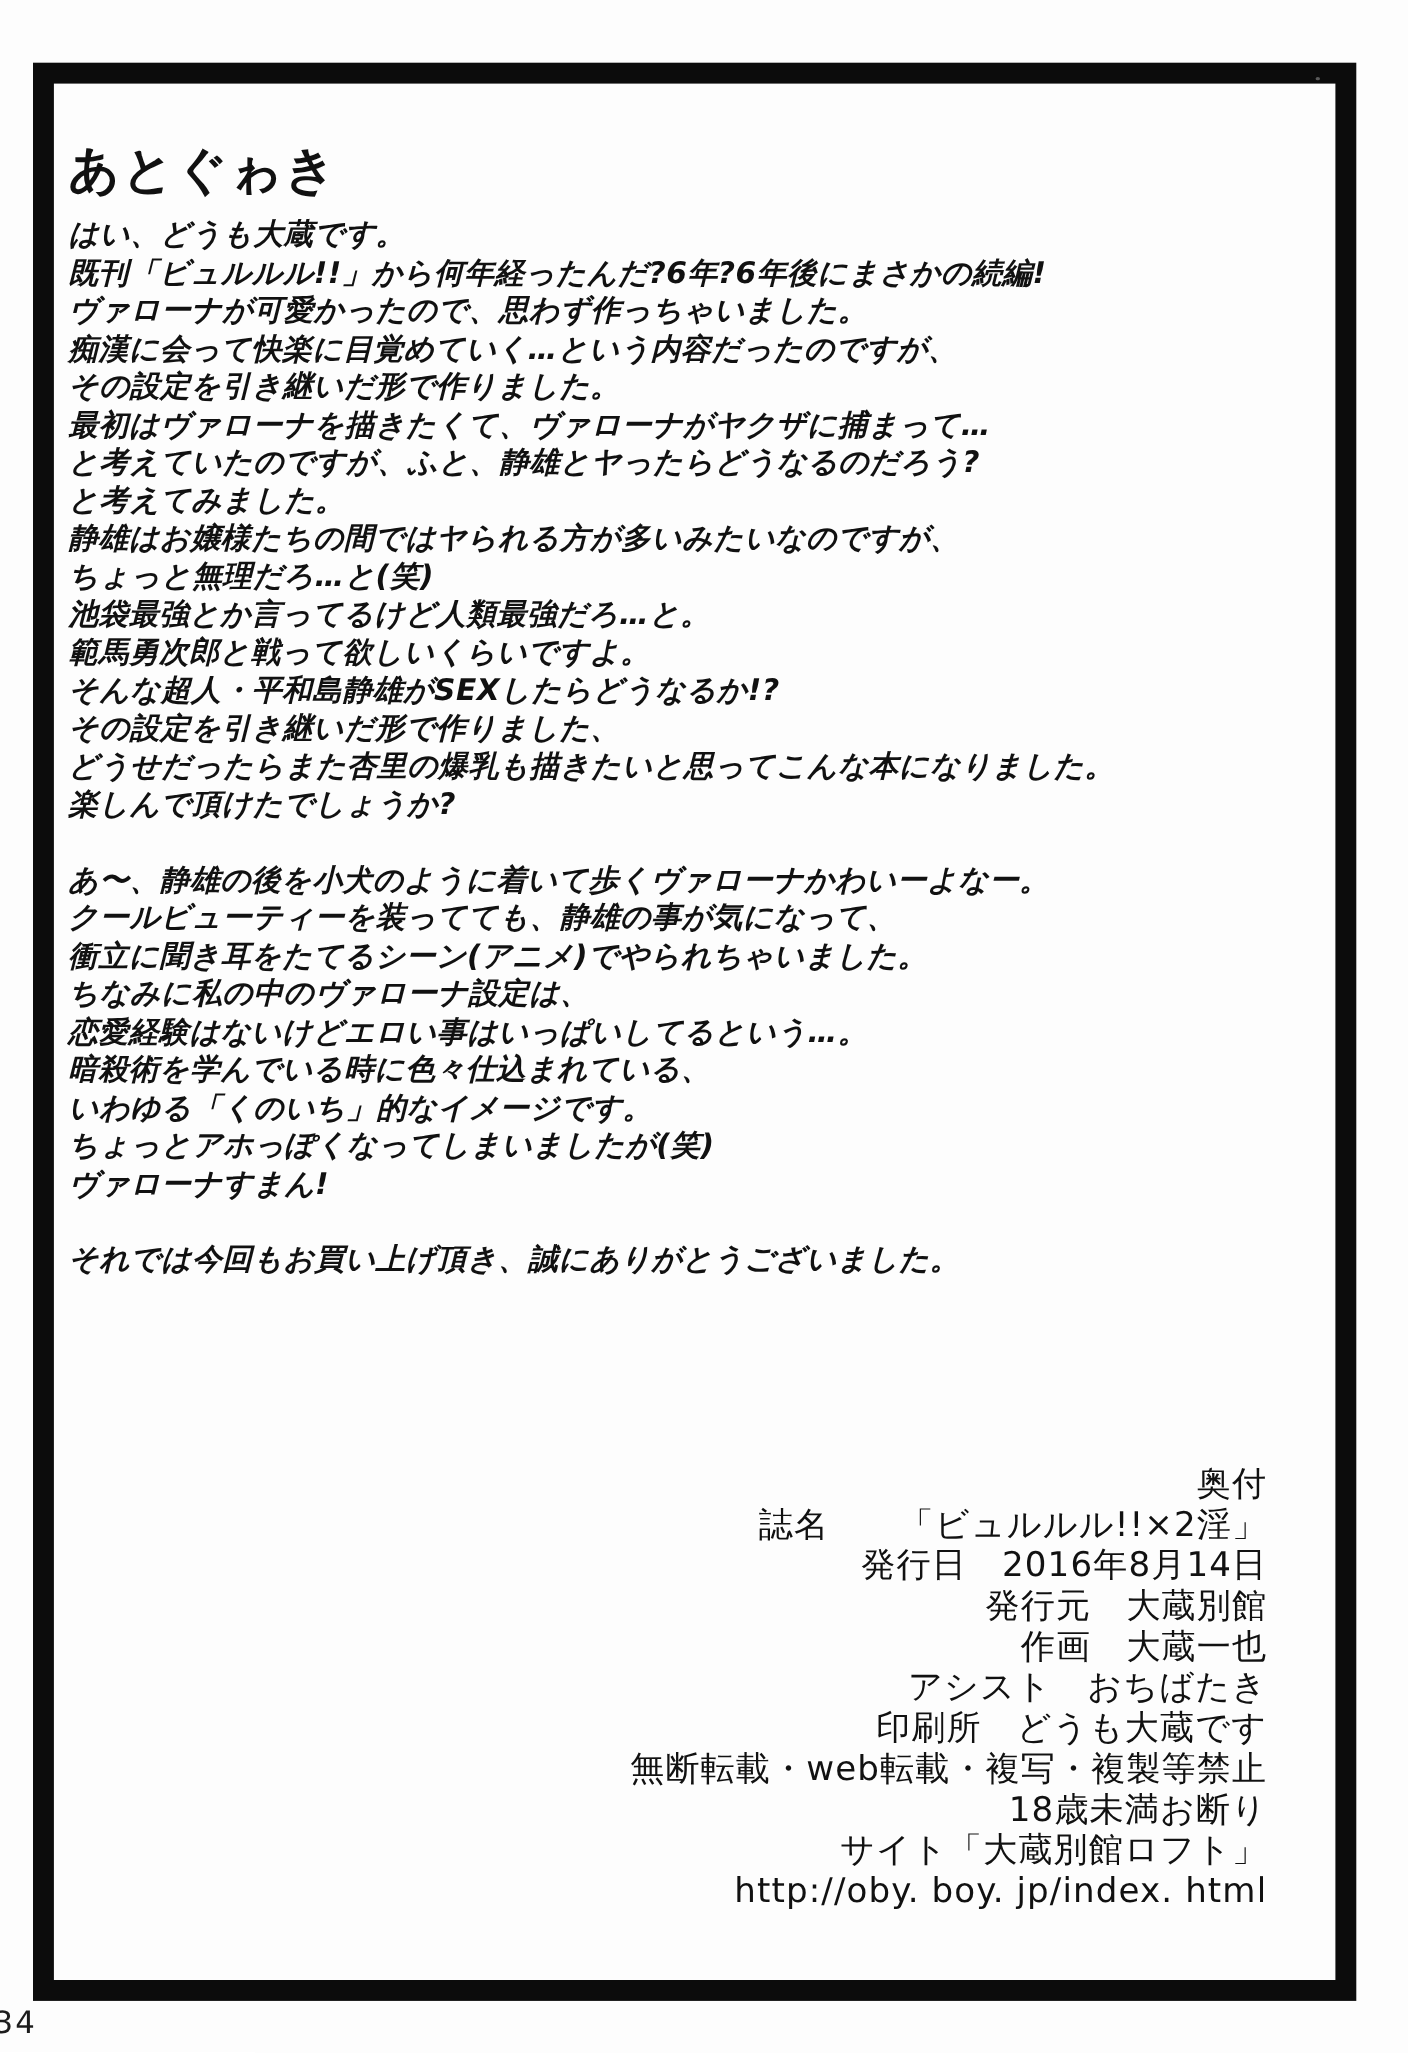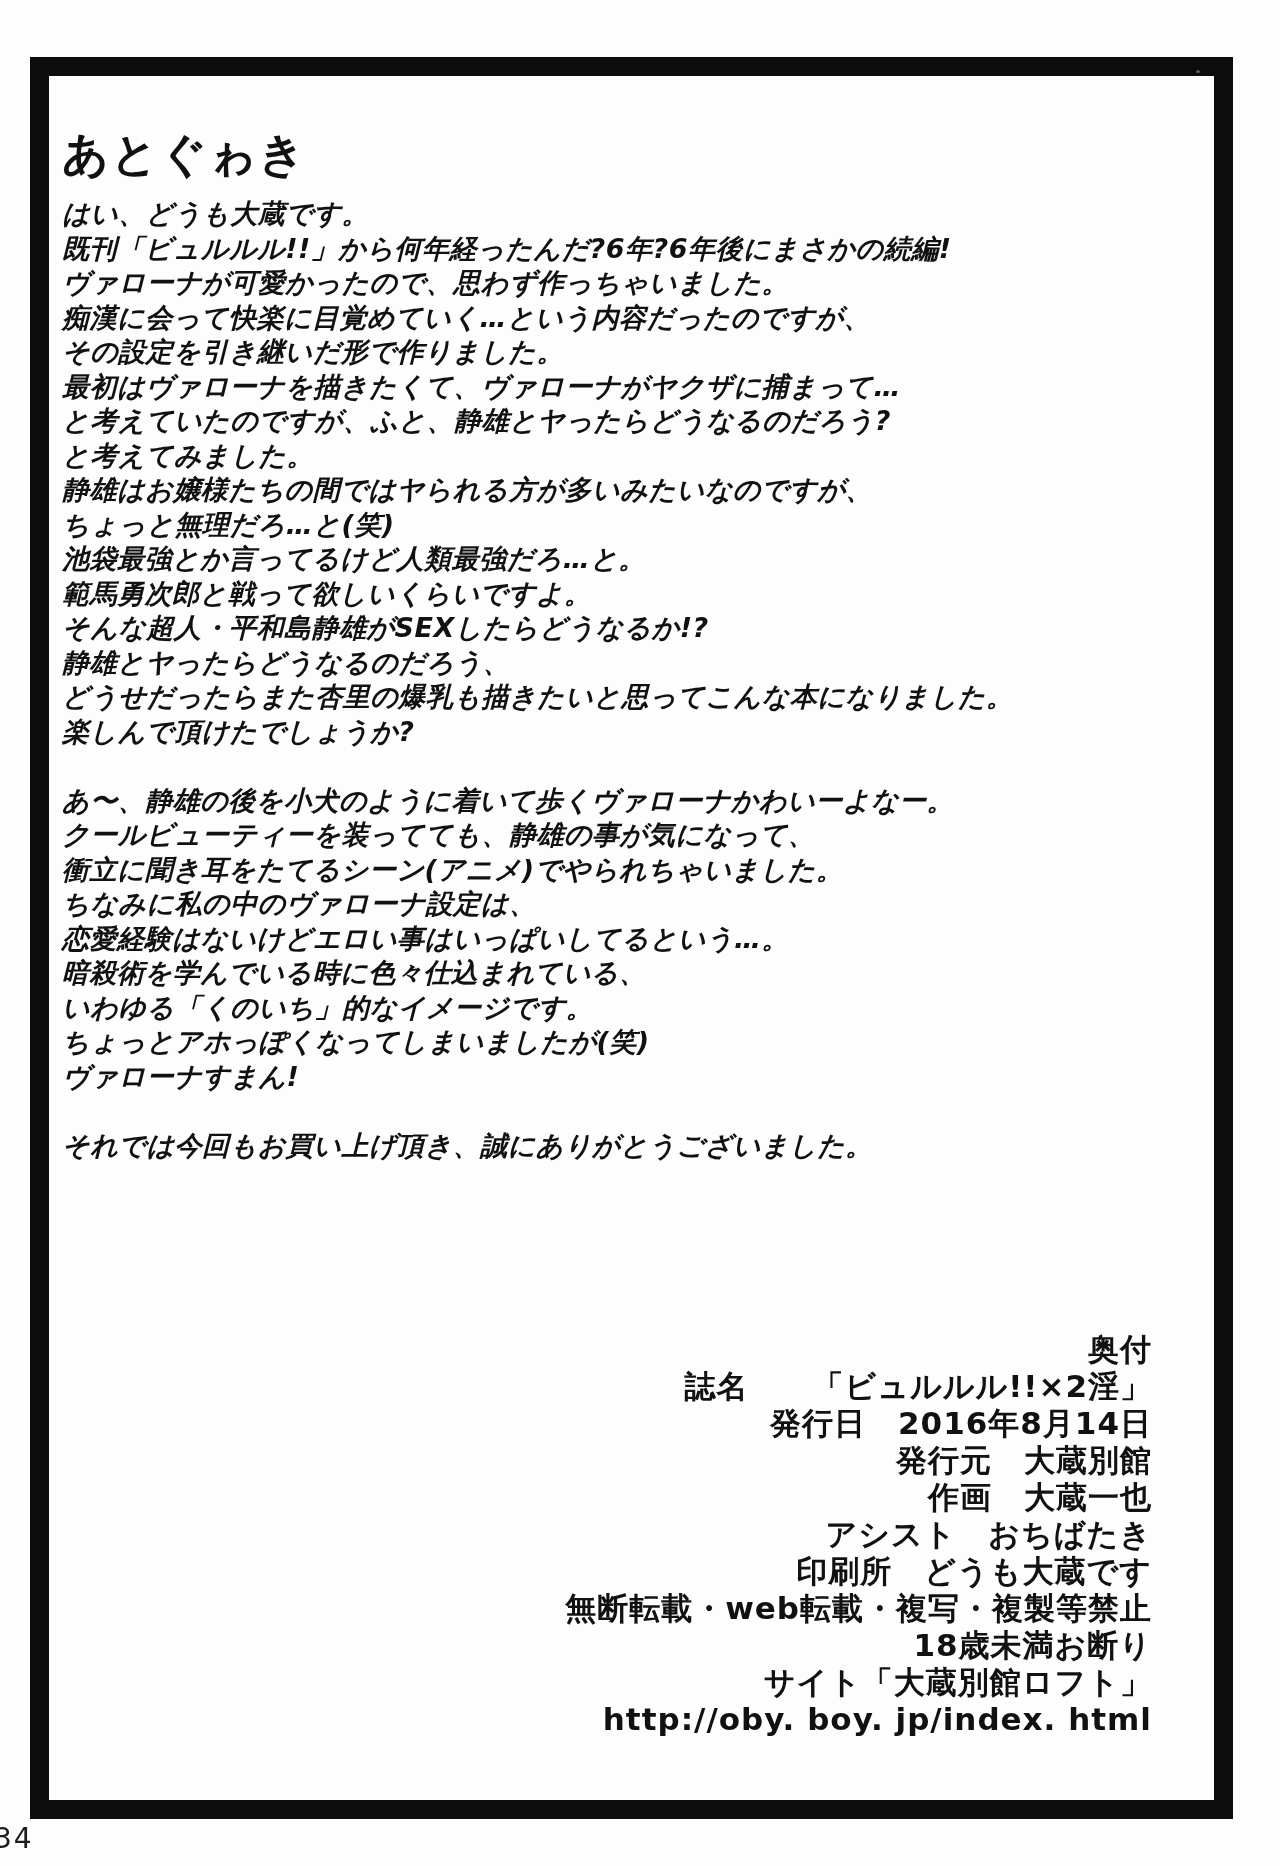--- a/index.html
+++ b/index.html
@@ -39,21 +39,21 @@
     line-height:34.5px;
     white-space:nowrap;
     letter-spacing:0.5px;
     font-style:italic;
   }
   .colophon {
     position:absolute;
     right:128px; top:1331px;
     text-align:right;
     font-size:31px;
-    font-weight:bold;
+    font-weight:normal;
   }
   .col-line {
     height:37px;
     line-height:37px;
     white-space:nowrap;
     letter-spacing:1px;
   }
   .page-number {
     position:absolute;
     left:-6px; top:1822px;
@@ -87,21 +87,21 @@
       <div class="aw-line">痴漢に会って快楽に目覚めていく…という内容だったのですが、</div>
       <div class="aw-line">その設定を引き継いだ形で作りました。</div>
       <div class="aw-line">最初はヴァローナを描きたくて、ヴァローナがヤクザに捕まって…</div>
       <div class="aw-line">と考えていたのですが、ふと、静雄とヤったらどうなるのだろう?</div>
       <div class="aw-line">と考えてみました。</div>
       <div class="aw-line">静雄はお嬢様たちの間ではヤられる方が多いみたいなのですが、</div>
       <div class="aw-line">ちょっと無理だろ…と(笑)</div>
       <div class="aw-line">池袋最強とか言ってるけど人類最強だろ…と。</div>
       <div class="aw-line">範馬勇次郎と戦って欲しいくらいですよ。</div>
       <div class="aw-line">そんな超人・平和島静雄がSEXしたらどうなるか!?</div>
-      <div class="aw-line">静雄とヤったらどうなるのだろう、</div>
+      <div class="aw-line">その設定を引き継いだ形で作りました、</div>
       <div class="aw-line">どうせだったらまた杏里の爆乳も描きたいと思ってこんな本になりました。</div>
       <div class="aw-line">楽しんで頂けたでしょうか?</div>
       <div class="aw-line">&nbsp;</div>
       <div class="aw-line">あ〜、静雄の後を小犬のように着いて歩くヴァローナかわいーよなー。</div>
       <div class="aw-line">クールビューティーを装ってても、静雄の事が気になって、</div>
       <div class="aw-line">衝立に聞き耳をたてるシーン(アニメ)でやられちゃいました。</div>
       <div class="aw-line">ちなみに私の中のヴァローナ設定は、</div>
       <div class="aw-line">恋愛経験はないけどエロい事はいっぱいしてるという…。</div>
       <div class="aw-line">暗殺術を学んでいる時に色々仕込まれている、</div>
       <div class="aw-line">いわゆる「くのいち」的なイメージです。</div>

